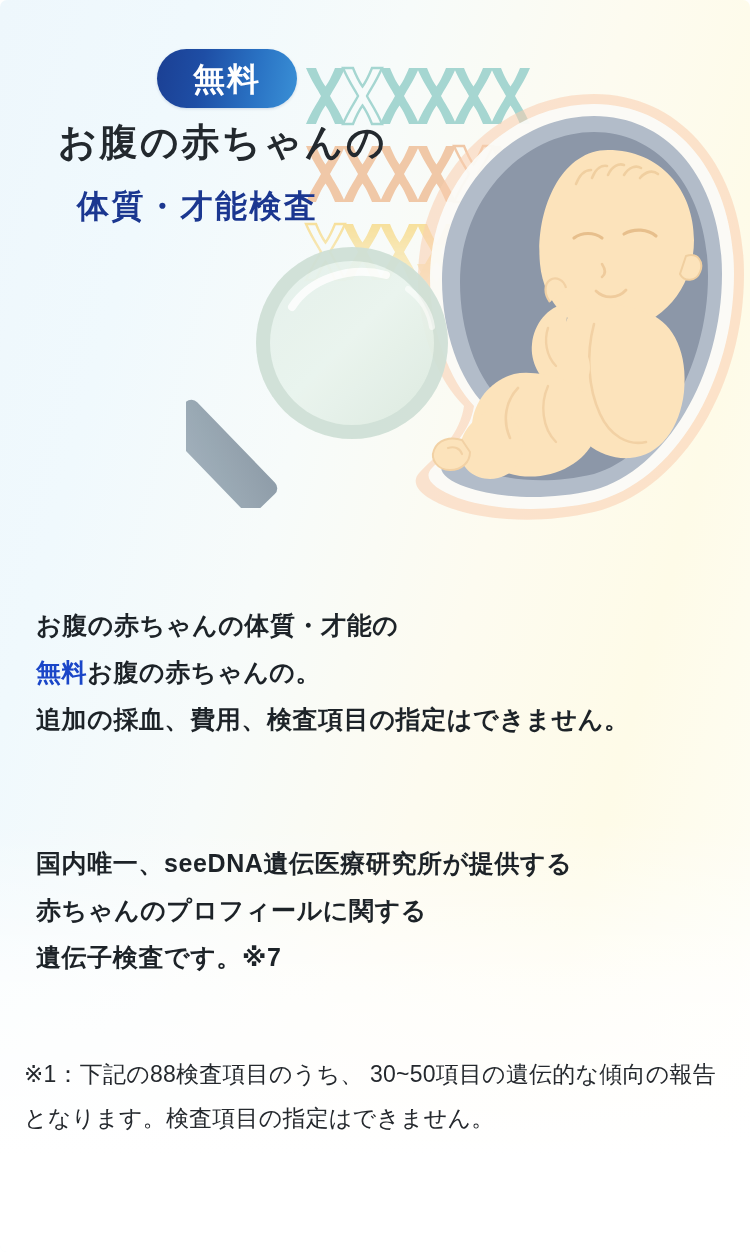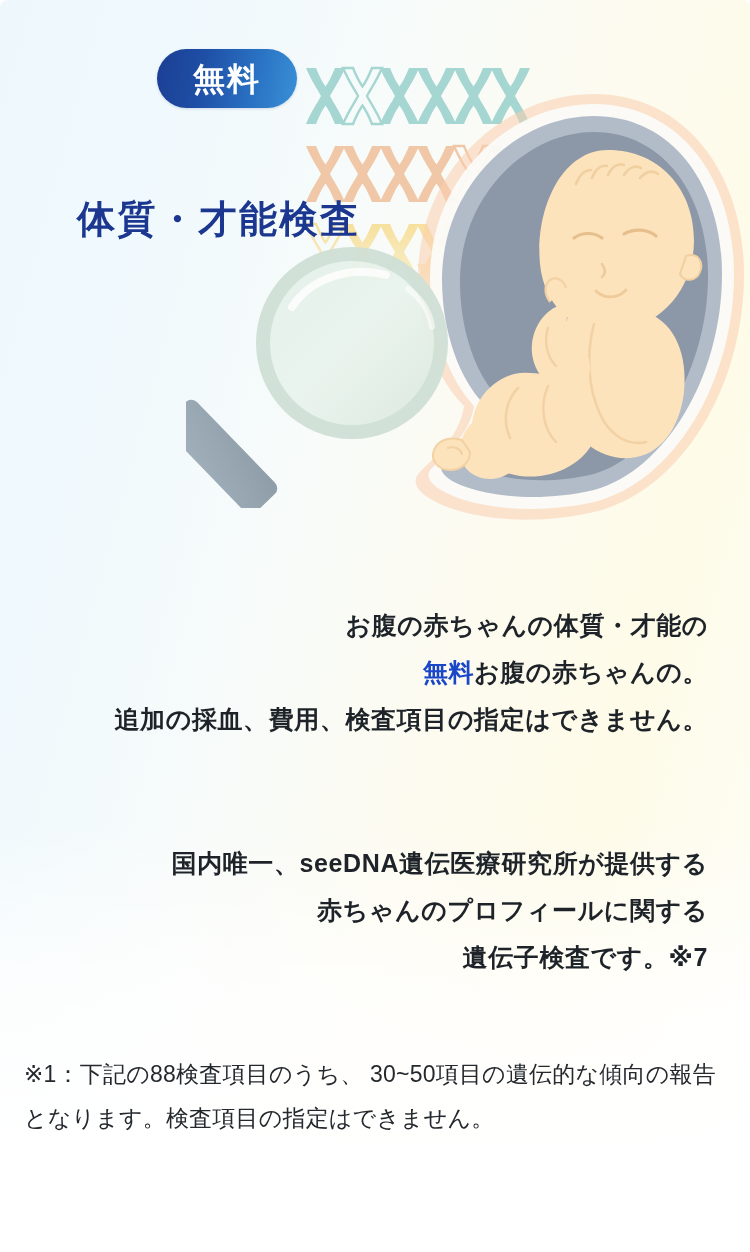--- a/index.html
+++ b/index.html
@@ -79,22 +79,22 @@
     letter-spacing:2.5px;
     white-space:nowrap;
     line-height:1;
   }
   .hero-title.l1{
     left:58px; top:123px;
     font-size:38px;
     color:#23292e;
   }
   .hero-title.l2{
-    left:77px; top:200px;
-    font-size:38px;
+    left:77px; top:190px;
+    font-size:32px;
     color:#1b3790;
   }
 
   
   .chromos{
     position:absolute;
     left:300px; top:62px;
     width:250px; height:260px;
     z-index:2;
     opacity:.92;
@@ -125,28 +125,27 @@
   
   .content{
     position:absolute;
     left:0; top:0;
     width:750px;
     z-index:5;
   }
 
   .para{
     position:absolute;
-    left:18px;
+    left:36px;
     width:690px;
     font-size:25px;
     font-weight:700;
     color:#1d2328;
     line-height:47px;
     letter-spacing:.6px;
-    text-align:right;
   }
   .para.p1{ top:602px; }
   .para.p2{ top:840px; }
 
   .para .line{ display:block; white-space:nowrap; }
   .hl-free{ color:#1a46c8; }
 
   .footnote{
     position:absolute;
     left:24px;
@@ -326,20 +325,21 @@
 
         <path d="M106 64 C124 36 164 22 200 32" stroke="#ffffff" stroke-width="8" fill="none" stroke-linecap="round" opacity=".85"></path>
         <path d="M222 46 C236 56 244 70 246 84" stroke="#ffffff" stroke-width="6" fill="none" stroke-linecap="round" opacity=".6"></path>
       </svg>
     </div>
 
     <div class="badge">
       <span>無料</span>
     </div>
 
+    <div class="hero-title l1">お腹の赤ちゃんの</div>
     <div class="hero-title l2">体質・才能検査</div>
   </div>
 
   <div class="content">
 
     <div class="para p1">
       <span class="line">お腹の赤ちゃんの体質・才能の</span>
       <span class="line"><span class="hl-free">無料</span><span>お腹の赤ちゃんの。</span></span>
       <span class="line">追加の採血、費用、検査項目の指定はできません。</span>
     </div>

